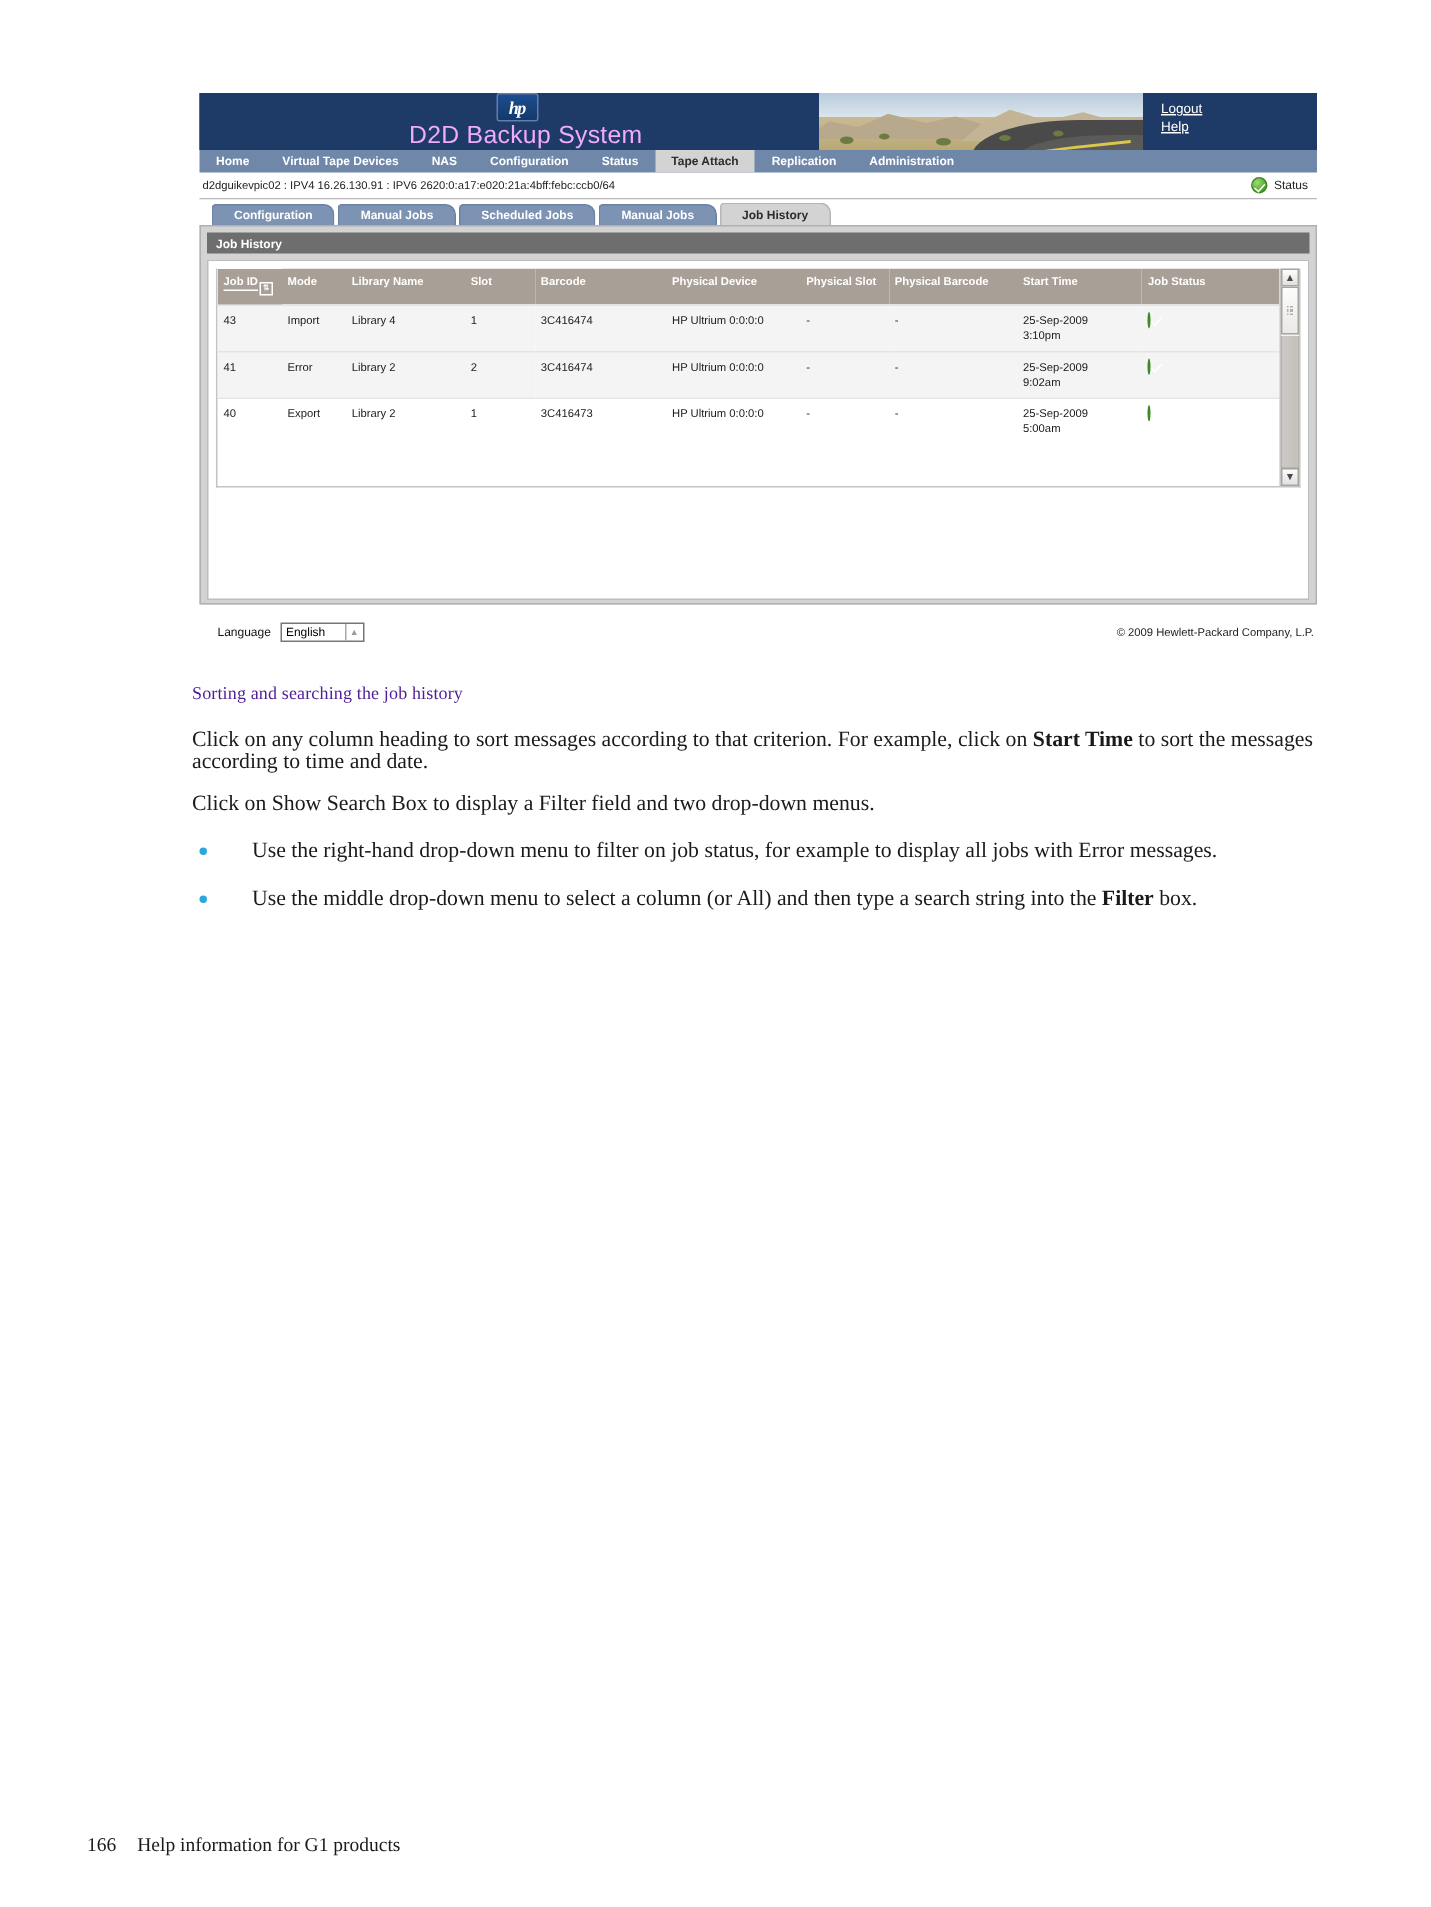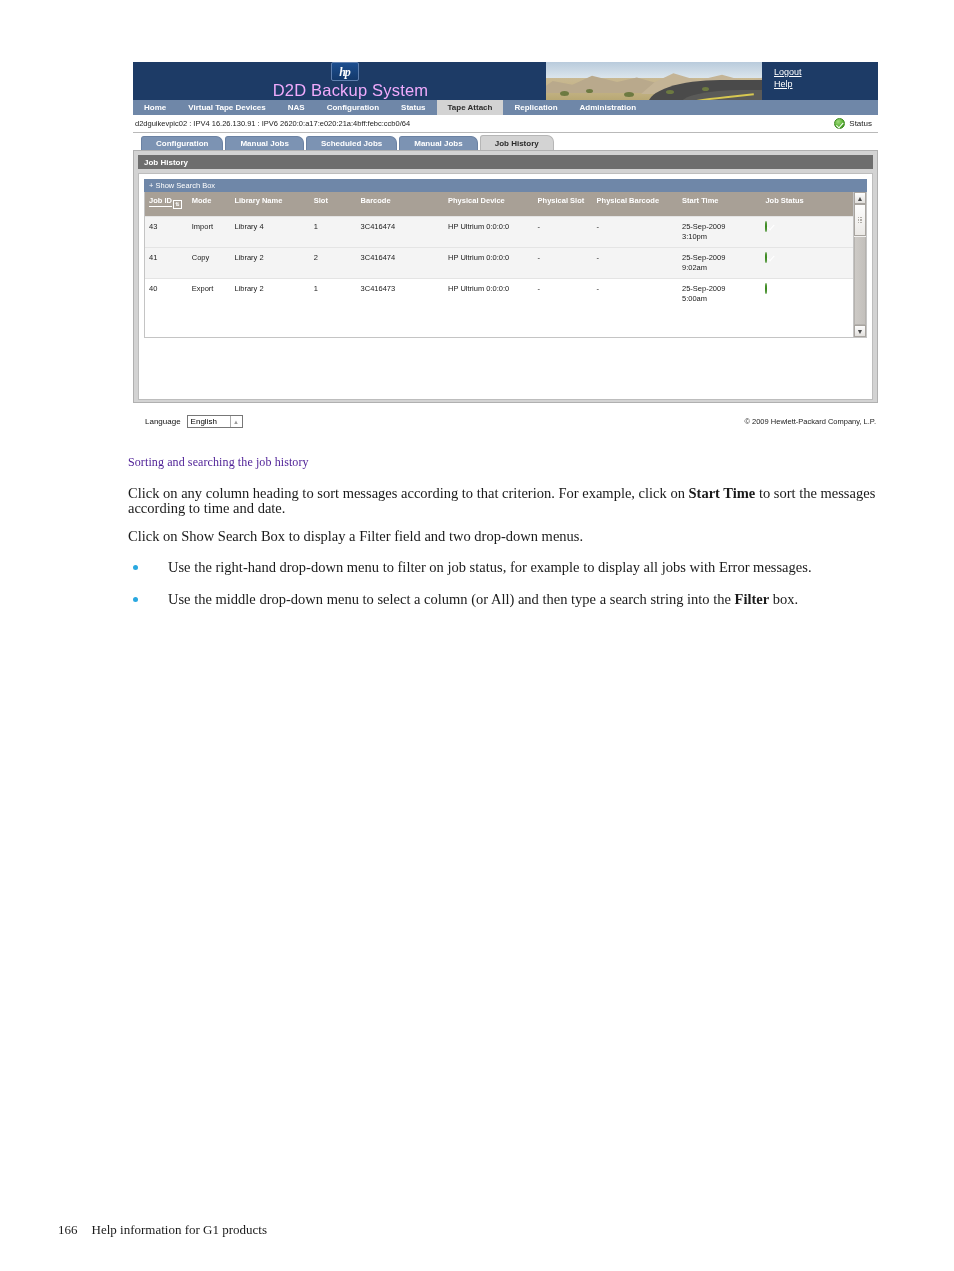--- a/index.html
+++ b/index.html
@@ -488,21 +488,20 @@
     <div class="tab">Manual Jobs</div>
     <div class="tab">Scheduled Jobs</div>
     <div class="tab">Manual Jobs</div>
     <div class="tab active">Job History</div>
   </div>
 
   <div class="panel">
     <div class="panel-title">Job History</div>
     <div class="panel-body">
 
-      <div class="searchbar">+ Show Search Box</div>
 
       <div class="tbl-wrap">
         <div class="tbl-cols">
           <table class="jobs">
             <colgroup>
               <col style="width:42px">
                 <col style="width:42px">
                 <col style="width:78px">
               <col style="width:46px">
                 <col style="width:86px">
@@ -539,21 +538,21 @@
                 <td>-</td>
                 <td>-</td>
                 <td>
                   <div class="dt">25-Sep-2009</div>
                   <div class="dt">3:10pm</div>
                 </td>
                 <td><span class="icon-ok"></span></td>
               </tr>
               <tr class="alt">
                 <td>41</td>
-                <td>Copy</td>
+                <td>Error</td>
                 <td>Library 2</td>
                 <td>2</td>
                 <td>3C416474</td>
                 <td>HP Ultrium 0:0:0:0</td>
                 <td>-</td>
                 <td>-</td>
                 <td>
                   <div class="dt">25-Sep-2009</div>
                   <div class="dt">9:02am</div>
                 </td>

